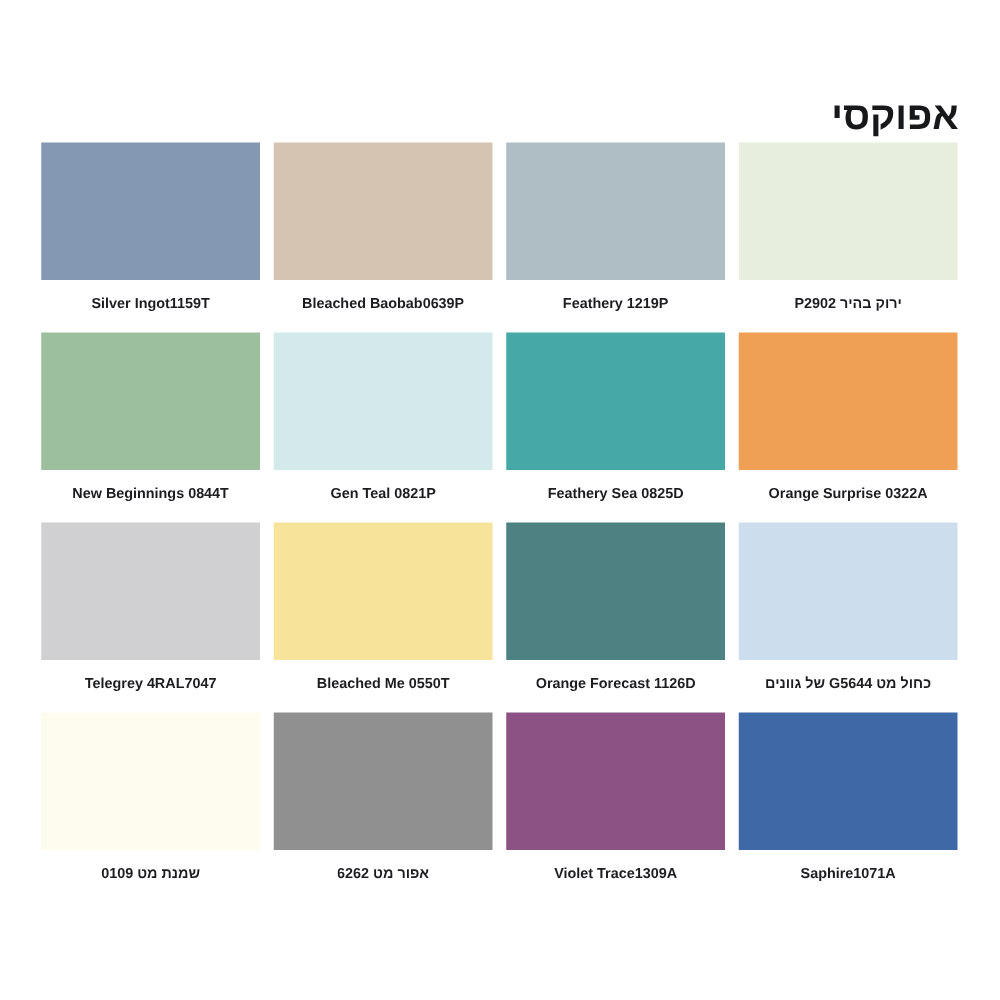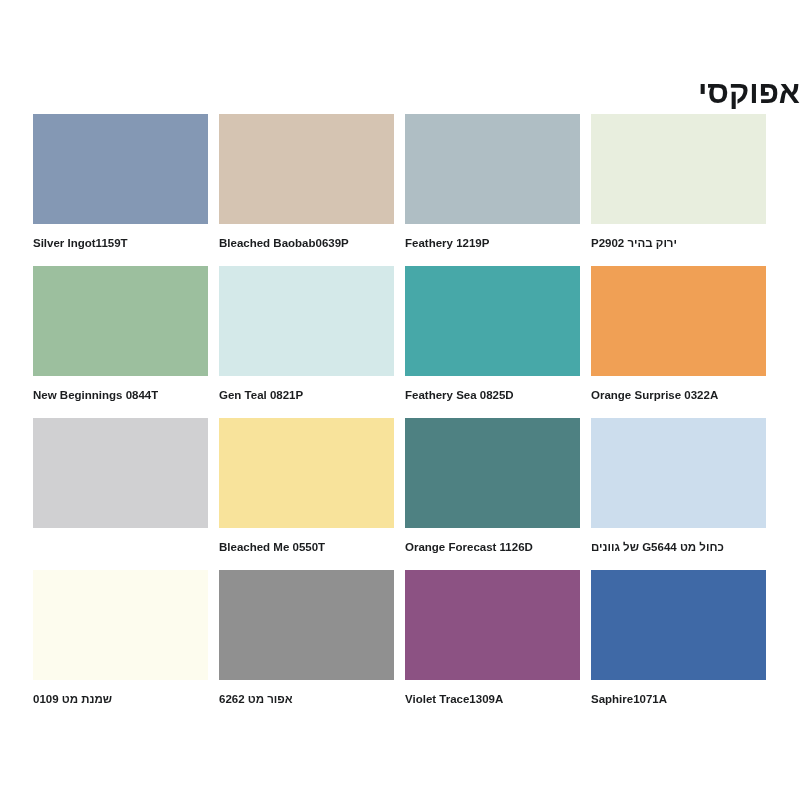--- a/index.html
+++ b/index.html
@@ -18,20 +18,21 @@
     width: 800px;
     height: 800px;
     background: #ffffff;
     box-sizing: border-box;
   }
   #title-bar {
     position: absolute;
     top: 76px;
     left: 0;
     width: 800px;
+    padding-right: 33px;
     box-sizing: border-box;
     text-align: right;
     direction: rtl;
   }
   #title-text {
     font-family: "Liberation Sans", sans-serif;
     font-size: 31px;
     font-weight: 700;
     color: #16181a;
     letter-spacing: 0px;
@@ -44,21 +45,21 @@
     width: 734px;
     display: grid;
     grid-template-columns: repeat(4, 175px);
     grid-column-gap: 11px;
     grid-row-gap: 13px;
   }
   .swatch-cell {
     width: 175px;
     display: flex;
     flex-direction: column;
-    align-items: flex-start;
+    align-items: center;
   }
   .swatch-chip {
     width: 175px;
     height: 110px;
     display: block;
   }
   .swatch-label {
     margin-top: 9px;
     height: 20px;
     line-height: 20px;
@@ -112,20 +113,21 @@
       <div class="swatch-cell">
         <div class="swatch-chip" style="background-color: rgb(71, 168, 168);"></div>
         <div class="swatch-label">Feathery Sea 0825D</div>
       </div>
       <div class="swatch-cell">
         <div class="swatch-chip" style="background-color: rgb(240, 160, 85);"></div>
         <div class="swatch-label">Orange Surprise 0322A</div>
       </div>
       <div class="swatch-cell">
         <div class="swatch-chip" style="background-color: rgb(208, 208, 210);"></div>
+        <div class="swatch-label">Telegrey 4RAL7047</div>
       </div>
       <div class="swatch-cell">
         <div class="swatch-chip" style="background-color: rgb(248, 227, 155);"></div>
         <div class="swatch-label">Bleached Me 0550T</div>
       </div>
       <div class="swatch-cell">
         <div class="swatch-chip" style="background-color: rgb(78, 129, 130);"></div>
         <div class="swatch-label">Orange Forecast 1126D</div>
       </div>
       <div class="swatch-cell">

